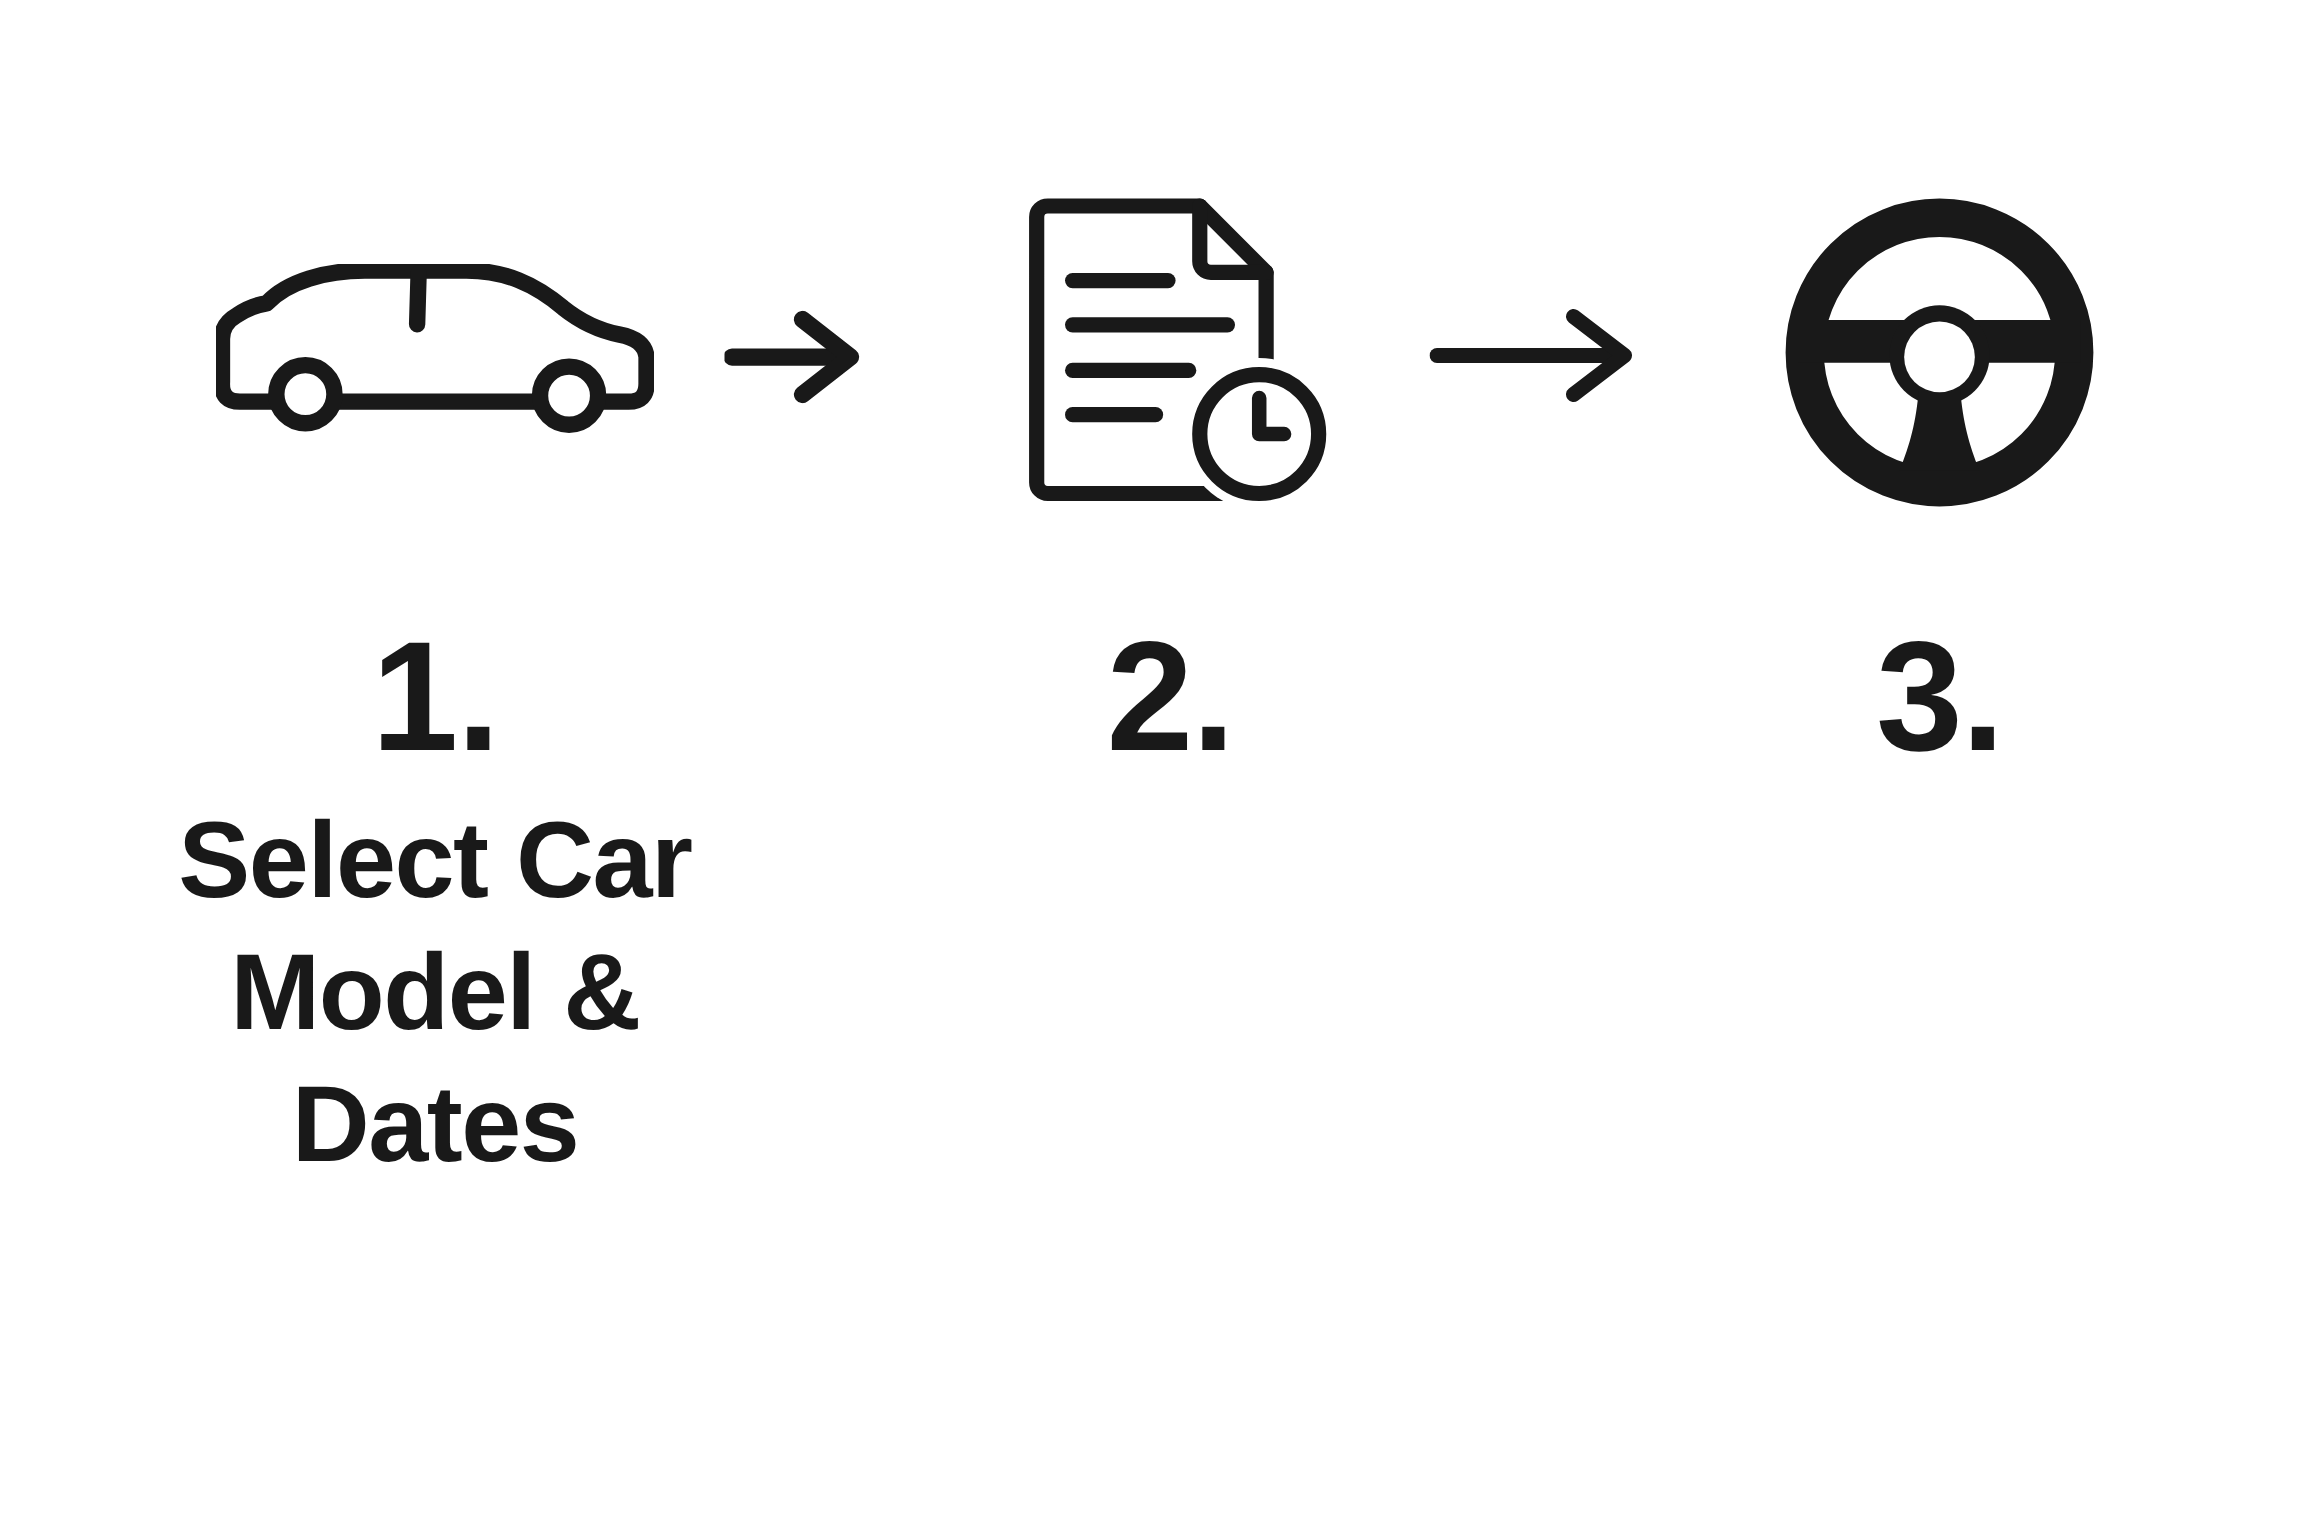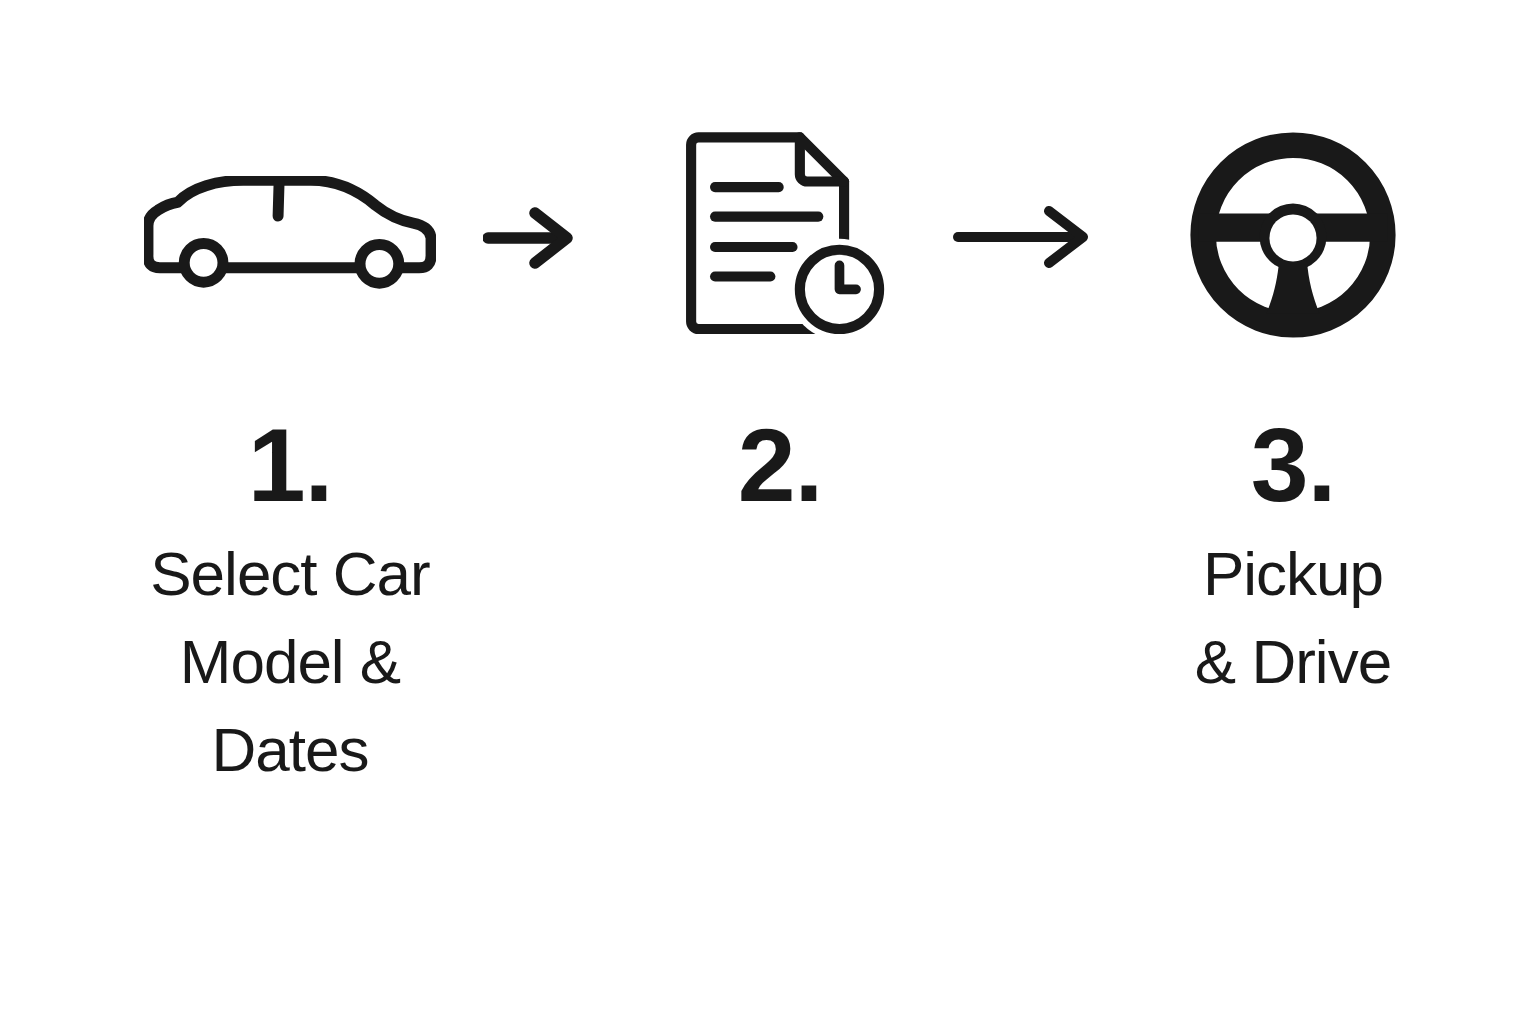--- a/index.html
+++ b/index.html
@@ -12,22 +12,22 @@
   .step { position:absolute; top:60px; width:440px; text-align:center; }
   .step-1 { left:70px; }
   .step-2 { left:560px; }
   .step-3 { left:1073px; }
   .icon-box { height:350px; display:flex; align-items:center; justify-content:center; }
   .step-number {
     margin-top:0px; font-size:104px; line-height:110px;
     font-weight:bold; letter-spacing:-1px;
   }
   .step-label {
-    margin-top:10px; font-size:62px; line-height:88px;
-    font-weight:normal; letter-spacing:-1px; white-space:pre-line;
+    margin-top:10px; font-size:72px; line-height:88px;
+    font-weight:bold; letter-spacing:-1px; white-space:pre-line;
   }
   .arrow { position:absolute; }
   .arrow-1 { left:483px; top:207px; }
   .arrow-2 { left:953px; top:205px; }
   svg { display:block; }
 </style>
 </head>
 <body>
 
 <div class="canvas">
@@ -82,17 +82,15 @@
     <div class="icon-box">
       <svg width="216" height="216" viewBox="-110 -110 220 220">
         <circle cx="0" cy="0" r="91.5" fill="none" stroke="#191919" stroke-width="26"></circle>
         <path d="M-96 -22 H96 V7 H-96 Z" fill="#191919"></path>
         <circle cx="0" cy="2" r="34" fill="#191919"></circle>
         <path d="M-14 25 C-16 48 -20 62 -27 80 L27 80 C20 62 16 48 14 25 Z" fill="#191919"></path>
         <circle cx="0" cy="3" r="24" fill="#ffffff"></circle>
       </svg>
     </div>
     <div class="step-number">3.</div>
-    <div class="step-label">Pickup
-&amp; Drive</div>
   </div>
 
 </div>
 
 </body></html>

